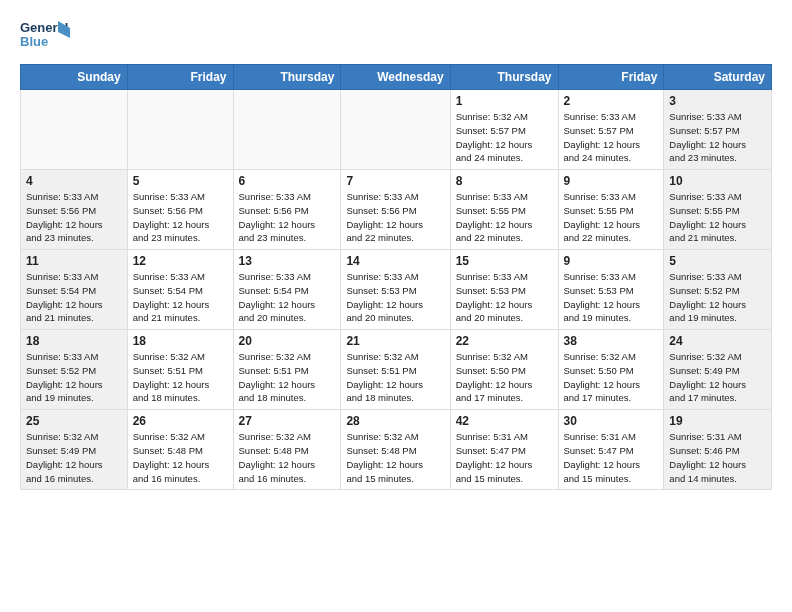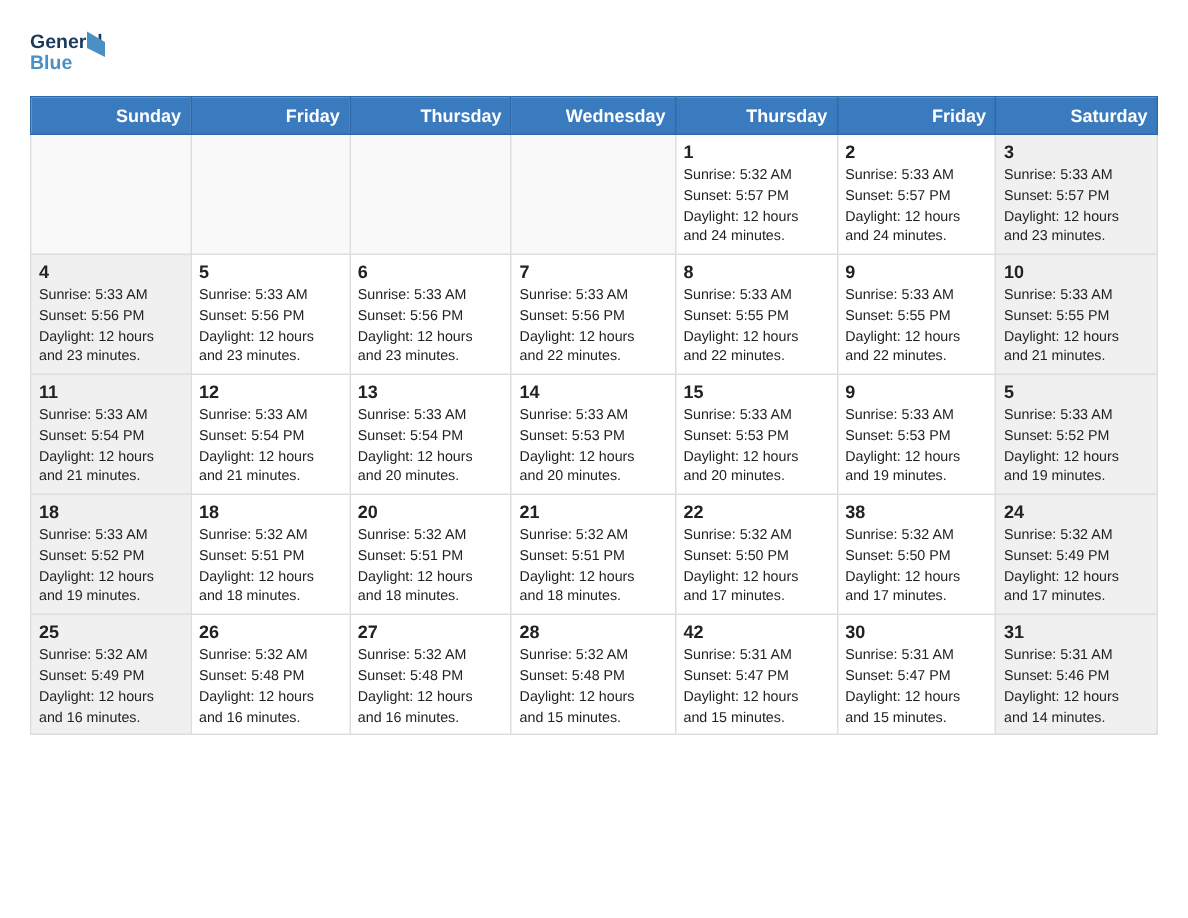--- a/index.html
+++ b/index.html
@@ -237,19 +237,19 @@
           </td>
           <td>
             <span class="day-num">42</span>
             <div class="day-info">Sunrise: 5:31 AM<br>Sunset: 5:47 PM<br>Daylight: 12 hours<br>and 15 minutes.</div>
           </td>
           <td>
             <span class="day-num">30</span>
             <div class="day-info">Sunrise: 5:31 AM<br>Sunset: 5:47 PM<br>Daylight: 12 hours<br>and 15 minutes.</div>
           </td>
           <td class="weekend">
-            <span class="day-num">31</span>
+            <span class="day-num">19</span>
             <div class="day-info">Sunrise: 5:31 AM<br>Sunset: 5:46 PM<br>Daylight: 12 hours<br>and 14 minutes.</div>
           </td>
         </tr>
       </tbody>
   </table>
 </div>
 
 </body></html>

